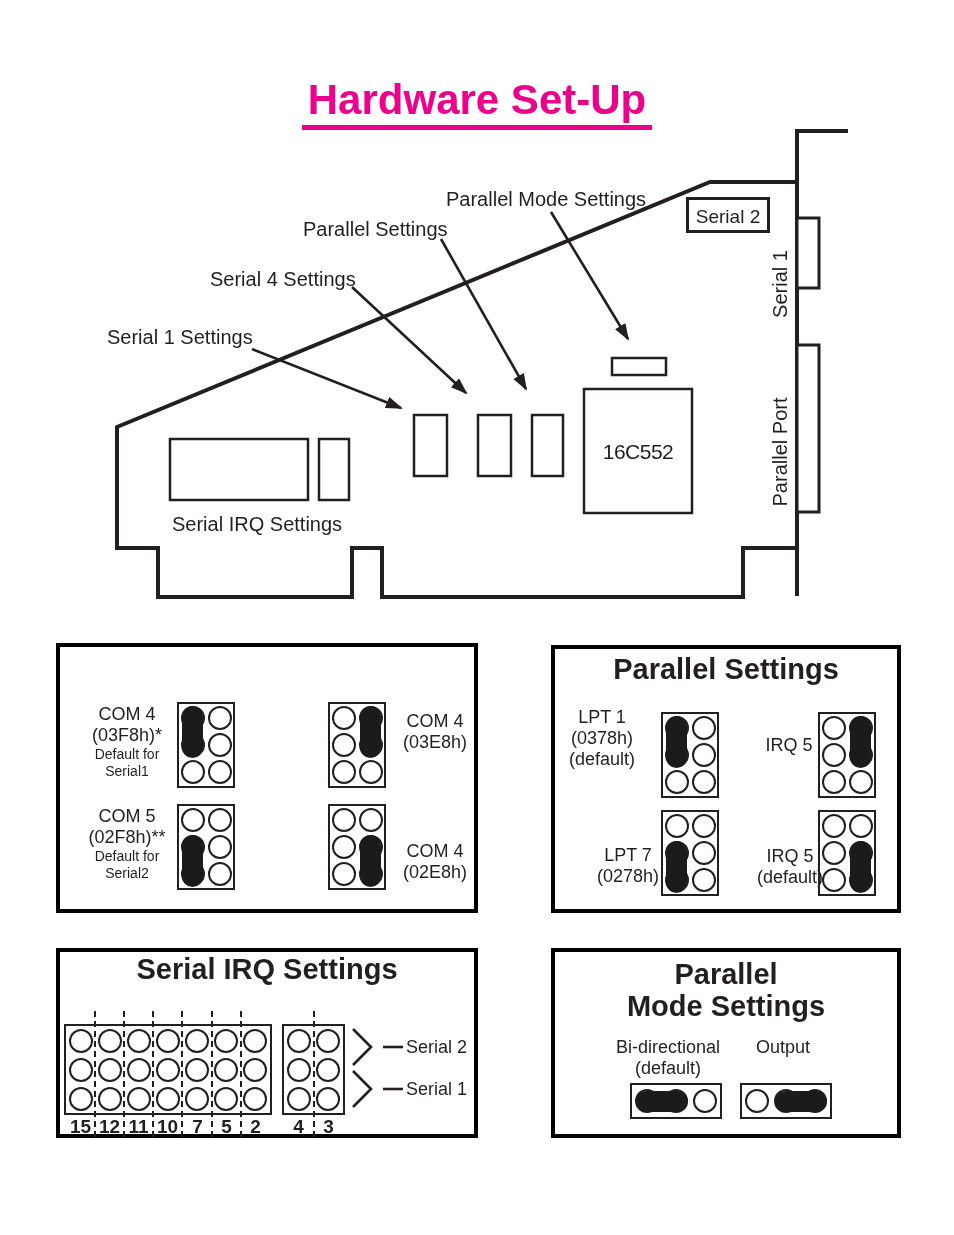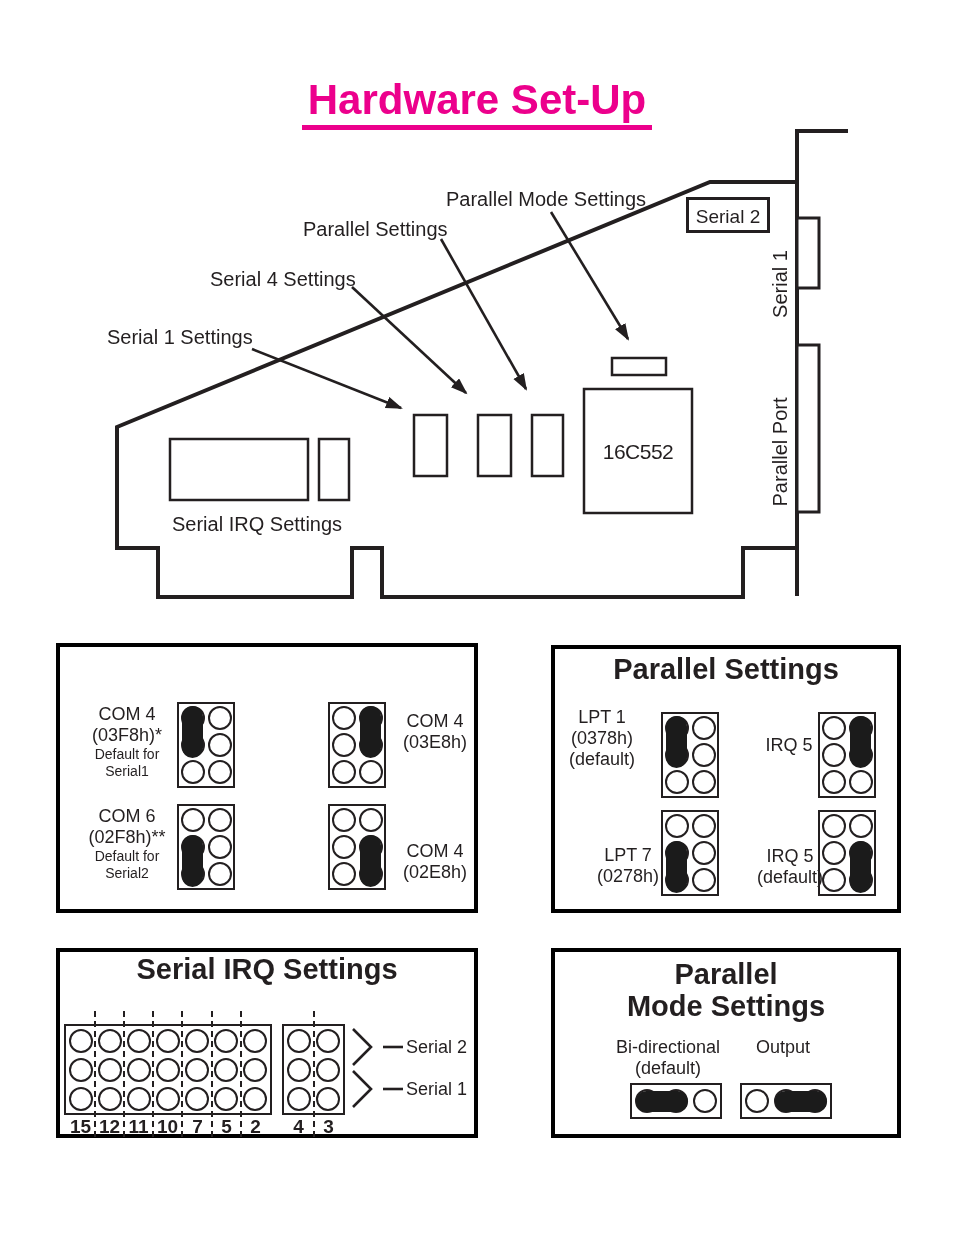--- a/index.html
+++ b/index.html
@@ -102,21 +102,21 @@
       <b class="pin" style="left: 28.5px; top: 29px;"></b>
       <b class="pin" style="left: 1.5px; top: 56.3333px;"></b>
       <b class="pin" style="left: 28.5px; top: 56.3333px;"></b>
     </div>
   <div class="lbl" style="left:389px;top:711px;width:92px">
     <div class="l18">COM 4</div>
     <div class="l18">(03E8h)</div>
   </div>
 
   <div class="lbl" style="left:60px;top:806px;width:134px">
-    <div class="l18">COM 6</div>
+    <div class="l18">COM 5</div>
     <div class="l18">(02F8h)**</div>
     <div class="l14">Default for</div>
     <div class="l14">Serial2</div>
   </div>
   <div class="pins" style="left:177px;top:804px;width:58px;height:86px">
     <i class="cap" style="left:3px;top:28.5px;width:21px;height:52px"></i>
   <b class="pin" style="left: 1.5px; top: 1.66667px;"></b>
       <b class="pin" style="left: 28.5px; top: 1.66667px;"></b>
       <b class="pin" style="left: 1.5px; top: 29px;"></b>
       <b class="pin" style="left: 28.5px; top: 29px;"></b>

